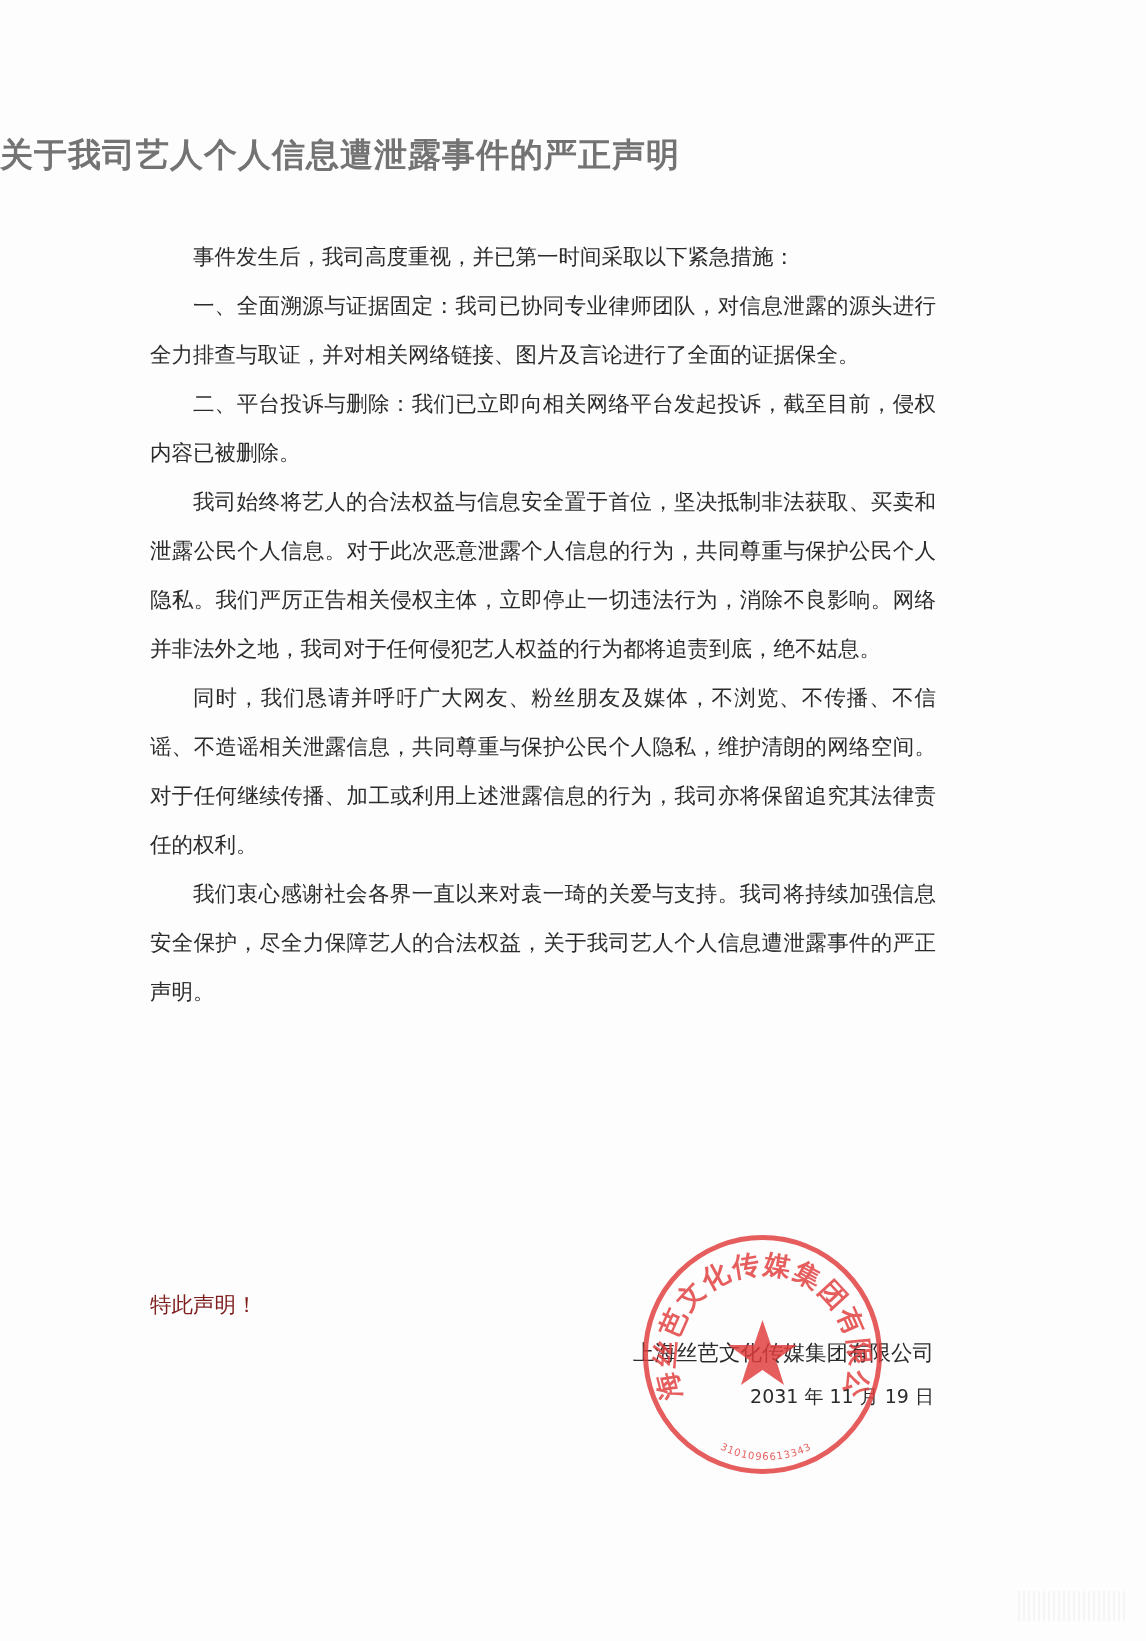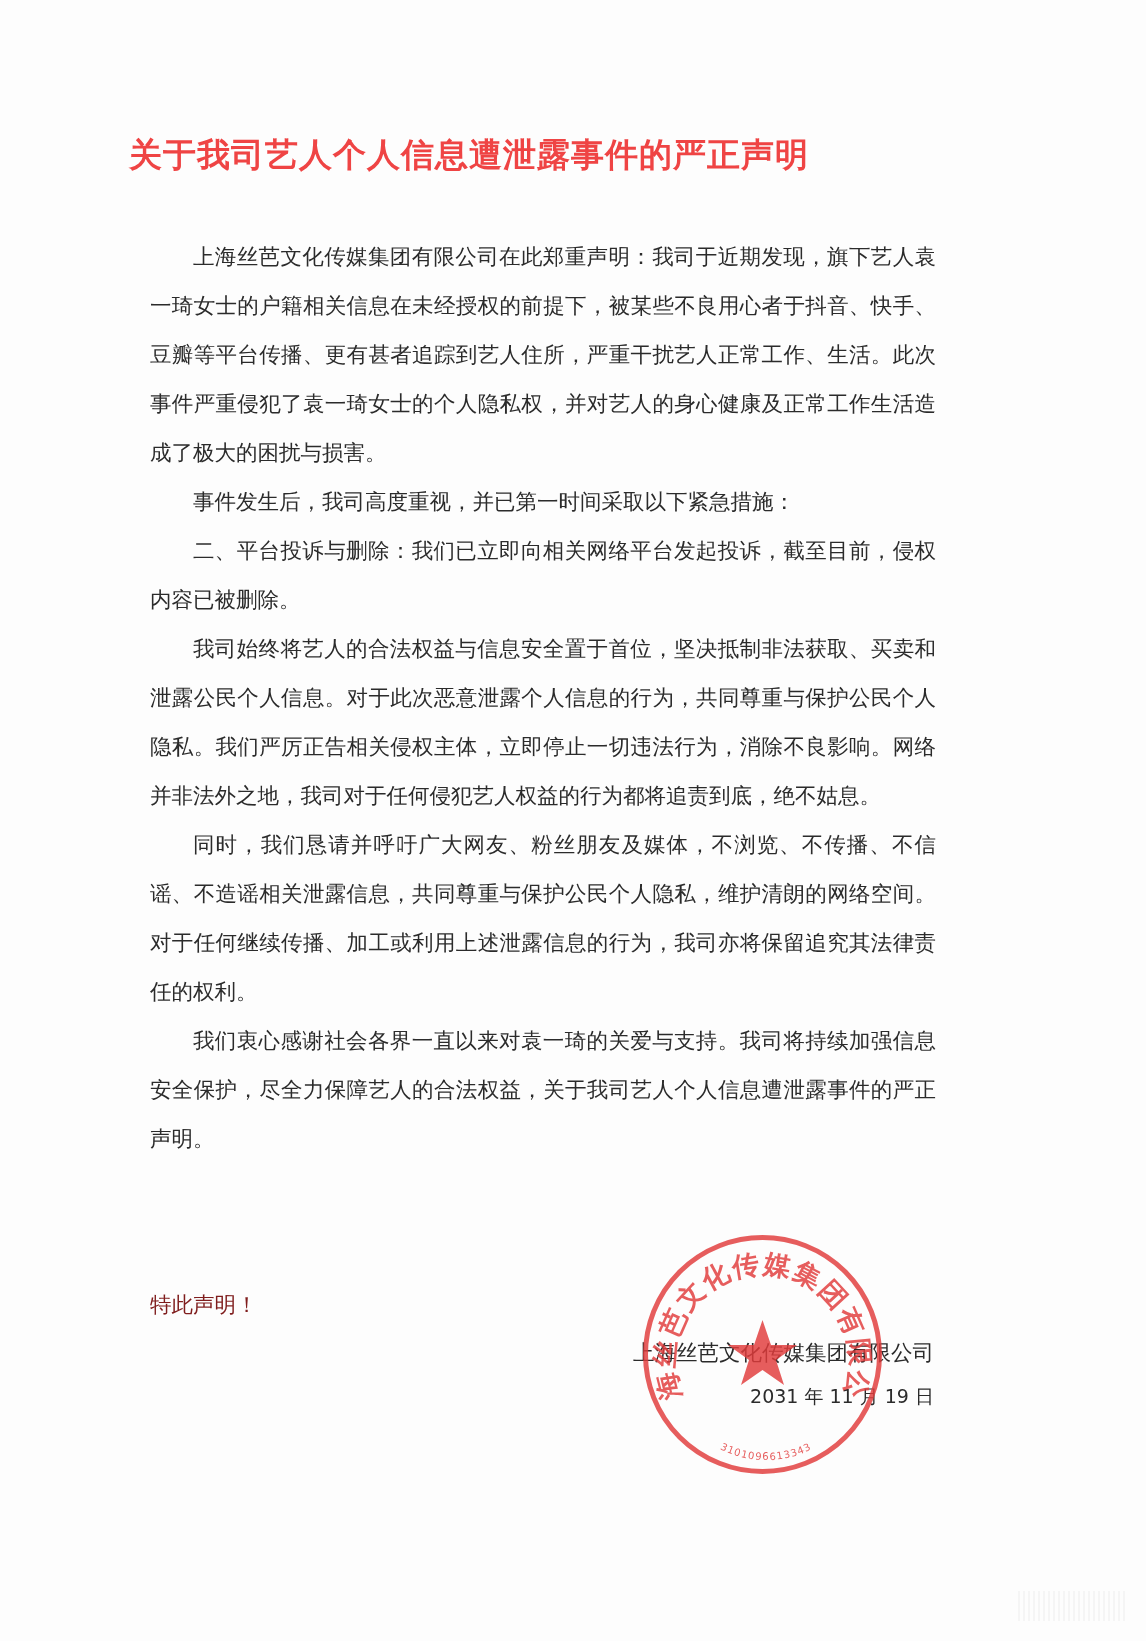--- a/index.html
+++ b/index.html
@@ -20,26 +20,25 @@
     left: 0; top: 0;
     width: 1146px;
     height: 1641px;
     background: #fdfdfd;
   }
   .title {
     position: absolute;
     left: 0;
     top: 133px;
     width: 938px;
-    text-align: center;
     font-family: "DejaVu Sans", "Liberation Sans", sans-serif;
     font-weight: bold;
     font-size: 33px;
     letter-spacing: 1px;
-    color: #ef4444;
+    color: #737373;
   }
   .body-text {
     position: absolute;
     left: 150px;
     top: 232px;
     width: 786px;
     font-size: 21.5px;
     line-height: 49px;
     text-align: justify;
     color: #2b2b2b;
@@ -103,22 +102,22 @@
   }
 </style>
 </head>
 <body>
 
 <div class="page">
 
   <div class="title">关于我司艺人个人信息遭泄露事件的严正声明</div>
 
   <div class="body-text">
-    <p class="para">上海丝芭文化传媒集团有限公司在此郑重声明：我司于近期发现，旗下艺人袁一琦女士的户籍相关信息在未经授权的前提下，被某些不良用心者于抖音、快手、豆瓣等平台传播、更有甚者追踪到艺人住所，严重干扰艺人正常工作、生活。此次事件严重侵犯了袁一琦女士的个人隐私权，并对艺人的身心健康及正常工作生活造成了极大的困扰与损害。</p>
     <p class="para">事件发生后，我司高度重视，并已第一时间采取以下紧急措施：</p>
+    <p class="para">一、全面溯源与证据固定：我司已协同专业律师团队，对信息泄露的源头进行全力排查与取证，并对相关网络链接、图片及言论进行了全面的证据保全。</p>
     <p class="para">二、平台投诉与删除：我们已立即向相关网络平台发起投诉，截至目前，侵权内容已被删除。</p>
     <p class="para">我司始终将艺人的合法权益与信息安全置于首位，坚决抵制非法获取、买卖和泄露公民个人信息。对于此次恶意泄露个人信息的行为，共同尊重与保护公民个人隐私。我们严厉正告相关侵权主体，立即停止一切违法行为，消除不良影响。网络并非法外之地，我司对于任何侵犯艺人权益的行为都将追责到底，绝不姑息。</p>
     <p class="para">同时，我们恳请并呼吁广大网友、粉丝朋友及媒体，不浏览、不传播、不信谣、不造谣相关泄露信息，共同尊重与保护公民个人隐私，维护清朗的网络空间。对于任何继续传播、加工或利用上述泄露信息的行为，我司亦将保留追究其法律责任的权利。</p>
     <p class="para">我们衷心感谢社会各界一直以来对袁一琦的关爱与支持。我司将持续加强信息安全保护，尽全力保障艺人的合法权益，关于我司艺人个人信息遭泄露事件的严正声明。</p>
   </div>
 
   <div class="closing">特此声明！</div>
 
   <div class="signature">上海丝芭文化传媒集团有限公司</div>
   <div class="date">2031 年 11 月 19 日</div>

